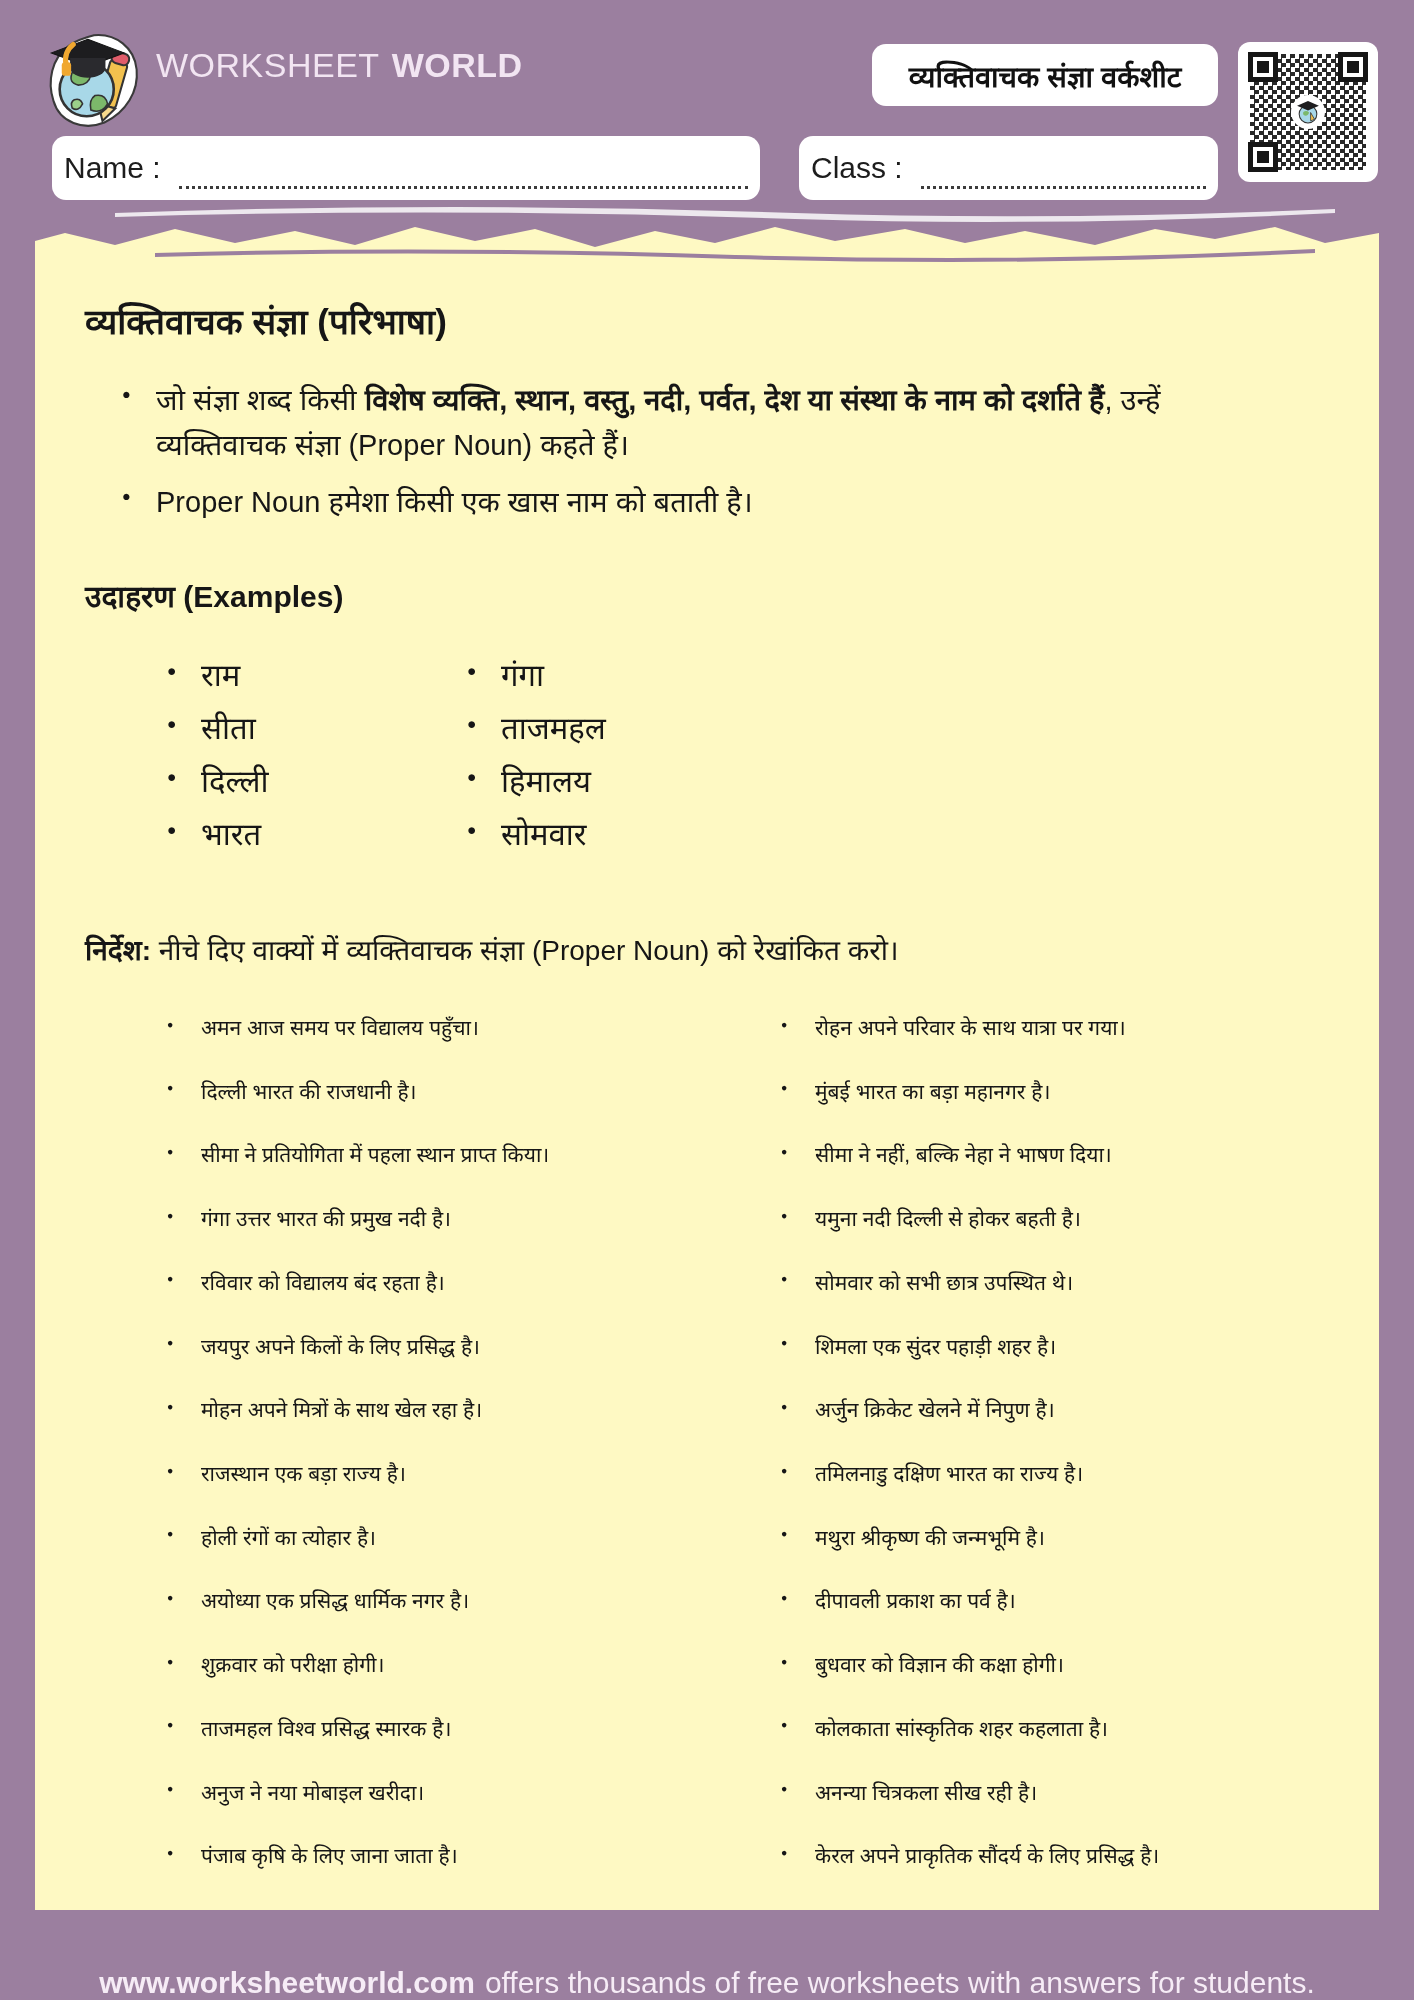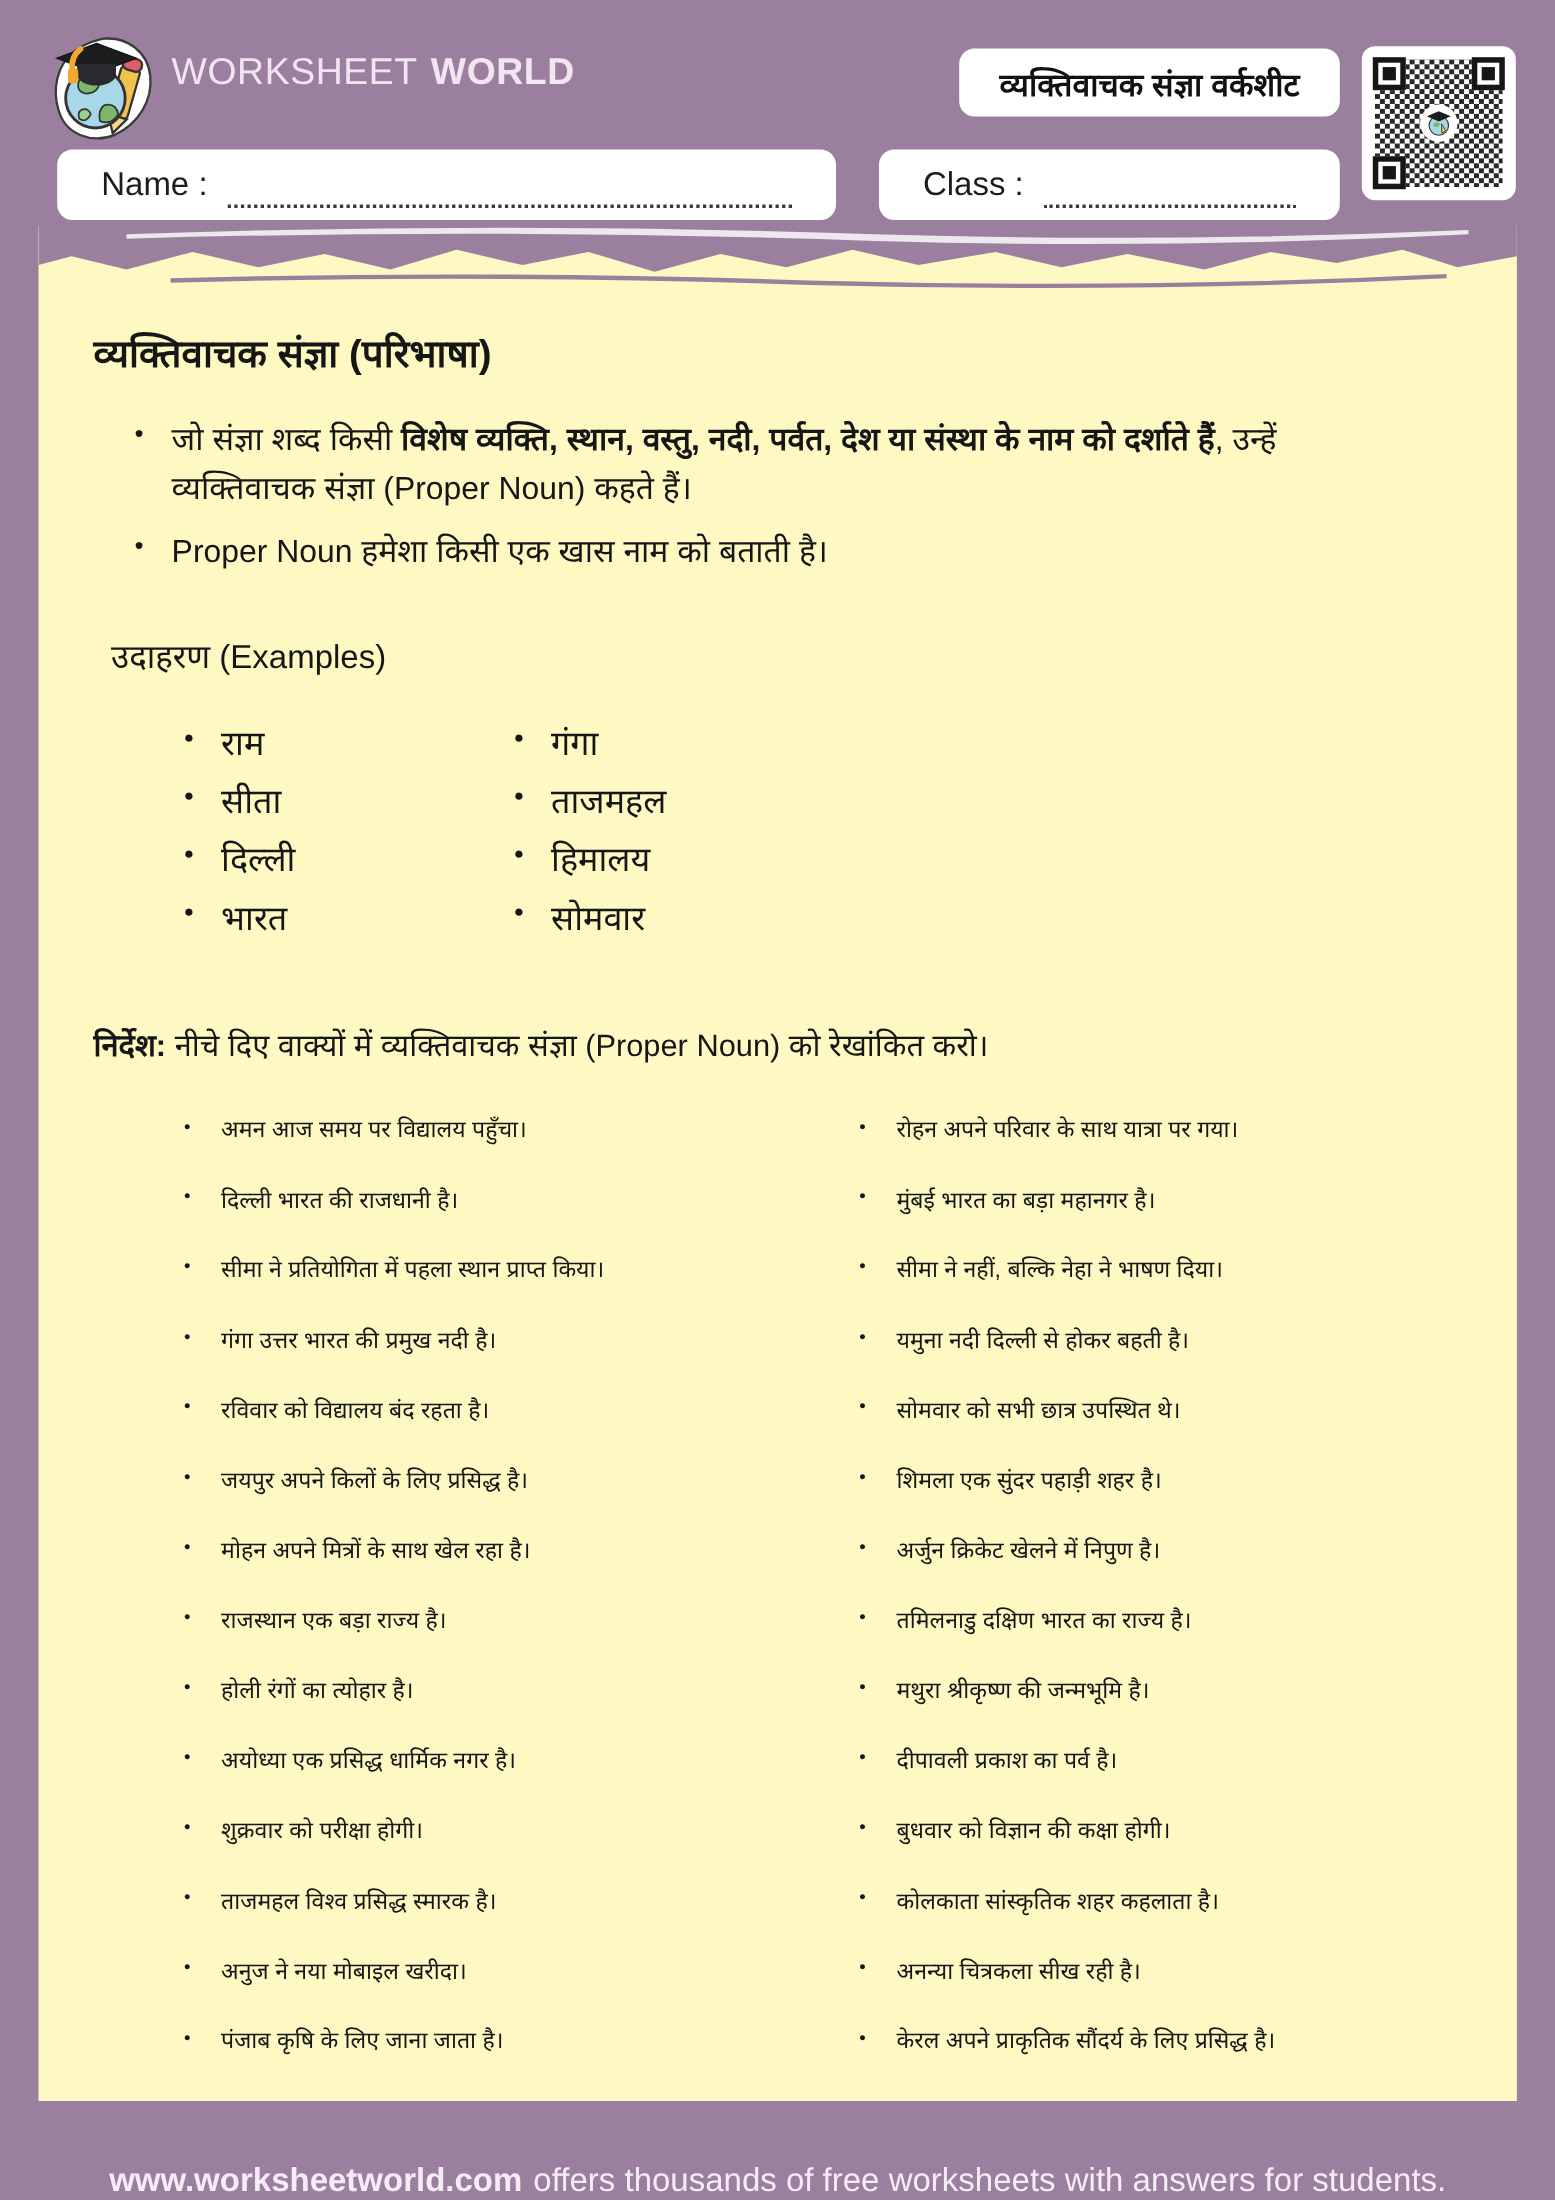--- a/index.html
+++ b/index.html
@@ -33,39 +33,39 @@
   .qr-finder::after{content:"";position:absolute;inset:4px;background:#161616;}
   .qr-tl{left:10px;top:10px;} .qr-tr{right:10px;top:10px;} .qr-bl{left:10px;bottom:10px;}
   .qr-center{
     position:absolute;left:53px;top:53px;width:34px;height:34px;border-radius:50%;
     background:#fff;display:flex;align-items:center;justify-content:center;
   }
   .qr-center svg{width:26px;height:26px;}
   .field{
     position:absolute;top:136px;height:64px;background:#fff;border-radius:14px;
     display:flex;align-items:center;font-size:30px;color:#1d1d1d;
-    padding:0 40px;box-sizing:border-box;
+    padding:0 12px;box-sizing:border-box;
   }
   .field-name{left:52px;width:708px;}
   .field-class{left:799px;width:419px;}
   .write-line{flex:1;border-bottom:3px dotted #3c3c3c;height:38px;margin-left:18px;}
   
   .paper{
     position:absolute;left:35px;right:35px;top:205px;bottom:90px;
     background:#fef9c3;
     padding:92px 35px 0 50px;box-sizing:border-box;
   }
   .torn{position:absolute;left:0;top:-2px;width:100%;height:60px;}
   .doc-title{font-size:35px;font-weight:700;margin:0;}
   ul{list-style:none;margin:0;padding:0;}
   li{position:relative;padding-left:36px;}
   li::before{content:"●";position:absolute;left:2px;top:.34em;font-size:.5em;}
   .def-list{margin:34px 0 0 35px;width:1170px;}
   .def-list li{font-size:29px;line-height:1.55;margin-bottom:12px;}
-  .sec-heading{font-size:30px;font-weight:400;margin:50px 0 0 16px;}
+  .sec-heading{font-size:30px;font-weight:700;margin:50px 0 0 0;}
   .examples{display:flex;margin:40px 0 0 80px;}
   .ex-col{width:240px;}
   .ex-col + .ex-col{margin-left:60px;width:300px;}
   .ex-col li{font-size:31px;line-height:1.26;margin-bottom:14px;}
   .instructions{font-size:28px;margin-top:62px;}
   .instructions b{font-weight:700;}
   .exercise{display:flex;margin:46px 0 0 80px;}
   .sent-col{width:574px;}
   .sent-col + .sent-col{margin-left:40px;width:550px;}
   .sent-col li{font-size:21px;line-height:1.32;margin-bottom:36px;}

